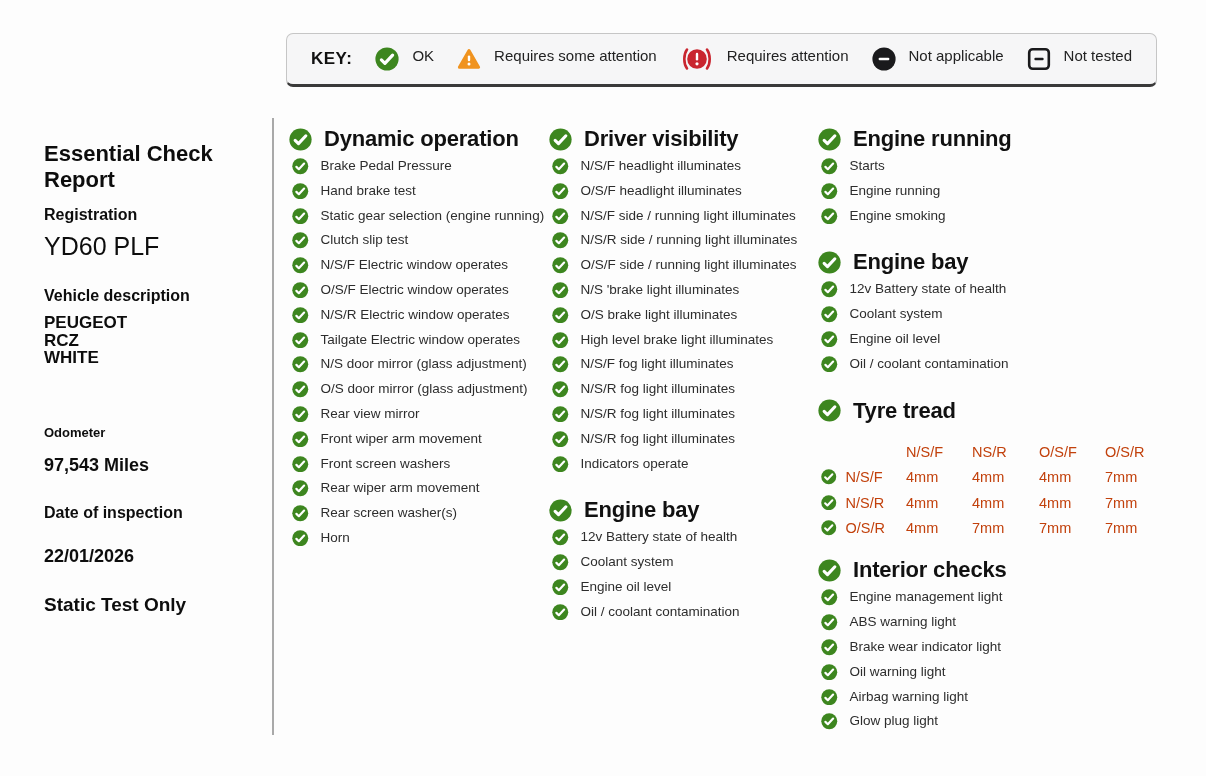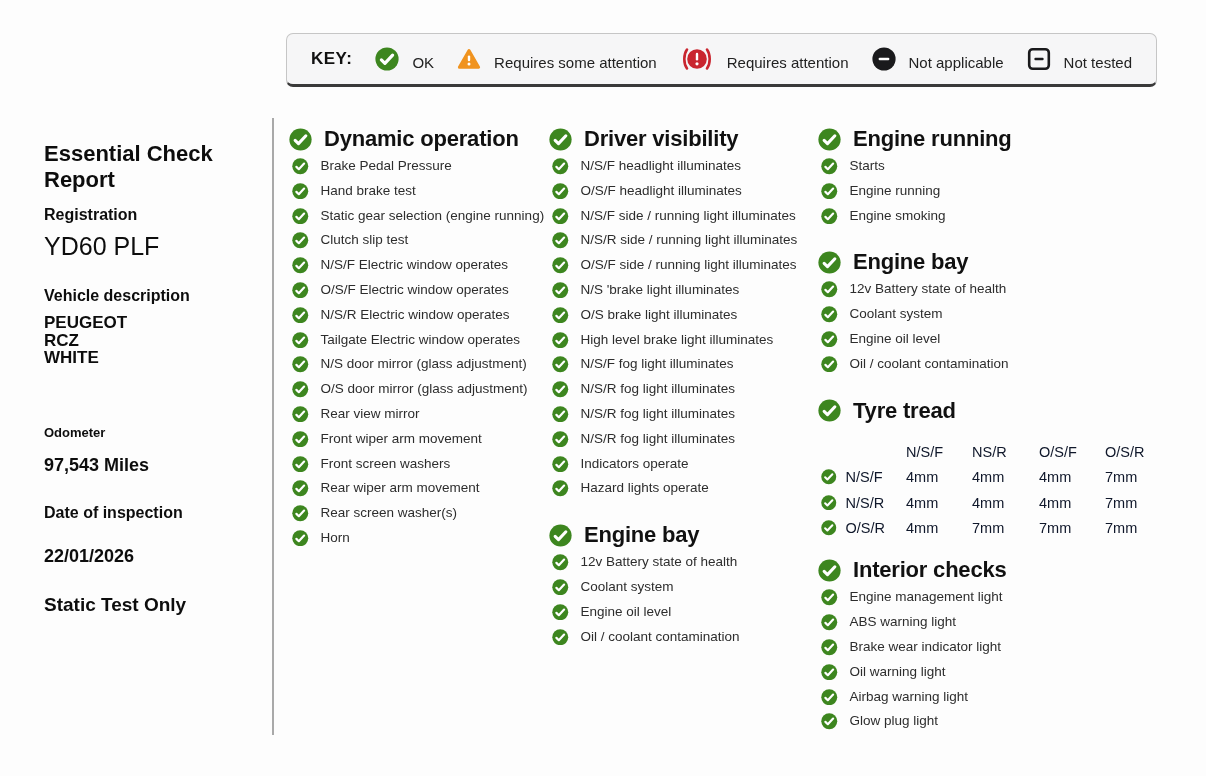--- a/index.html
+++ b/index.html
@@ -4,21 +4,21 @@
 <style>
   html,body{margin:0;padding:0;background:#ffffff;}
   body{font-family:"Liberation Sans","DejaVu Sans",sans-serif;}
   .page{position:relative;width:1206px;height:776px;background:#fdfdfd;overflow:hidden;color:#1b1b1b;}
 
   
   .keybar{position:absolute;left:286px;top:33px;width:871px;height:54px;box-sizing:border-box;
     background:#f6f6f7;border:1px solid #c6c6c6;border-bottom:3px solid #3a3a3a;border-radius:7px;
     display:flex;align-items:center;justify-content:space-between;padding:0 24px;}
   .key-label{font-weight:bold;font-size:17px;letter-spacing:.5px;color:#111;}
-  .key-item{display:flex;align-items:flex-end;}
+  .key-item{display:flex;align-items:flex-start;}
   .key-item .klabel{font-size:15px;color:#222;margin-left:13px;white-space:nowrap;}
 
   
   .divider{position:absolute;left:272px;top:118px;width:2px;height:617px;background:#a9a9a9;}
 
   
   .sidebar{position:absolute;left:44px;top:141px;width:228px;color:#0d0d0d;}
   .sb-title{font-size:22px;font-weight:bold;line-height:26px;max-width:185px;}
   .sb-label{font-size:16px;font-weight:bold;line-height:18px;}
   .lbl-registration{margin-top:13px;}
@@ -42,21 +42,21 @@
   .sec-head h2{font-size:22px;font-weight:bold;margin:3px;color:#111;letter-spacing:-.2px;white-space:nowrap;}
   .check-row{display:flex;height:24.8px;padding-left:3px;box-sizing:border-box;}
   .check-row .icon{margin-right:12px;}
   .check-label{font-size:13.5px;color:#2d2d2d;white-space:nowrap;}
 
   .icon{display:inline-flex;flex:none;}
   .icon svg{width:100%;height:100%;display:block;}
 
   
   .tt-grid{display:grid;grid-template-columns:88px 66px 67px 66px 66px;margin-top:9px;}
-  .tt-cell{display:flex;align-items:center;height:25.3px;font-size:14.5px;color:#0f172a;}
+  .tt-cell{display:flex;align-items:center;height:25.3px;font-size:14.5px;color:#c2410c;}
   .tt-headcell{height:26px;}
   .tt-rowlabel{padding-left:3px;box-sizing:border-box;}
   .tt-rowlabel .icon{margin-right:9px;}
 </style>
 </head>
 <body>
 
 <div class="page">
 
   <div class="keybar">
@@ -405,29 +405,20 @@
           <span class="check-label">N/S/R fog light illuminates</span>
         </div>
         <div class="check-row">
           <span class="icon" style="width: 16.5px; height: 16.5px;">
             <svg viewBox="0 0 24 24">
               <circle cx="12" cy="12" r="11.6" fill="#3d861f"></circle>
               <path d="M6.4 12.9 L9.9 16.3 L17.6 8.1" fill="none" stroke="#fff" stroke-width="3.2" stroke-linecap="round" stroke-linejoin="round"></path>
             </svg>
           </span>
           <span class="check-label">Indicators operate</span>
-        </div>
-        <div class="check-row">
-          <span class="icon" style="width: 16.5px; height: 16.5px;">
-            <svg viewBox="0 0 24 24">
-              <circle cx="12" cy="12" r="11.6" fill="#3d861f"></circle>
-              <path d="M6.4 12.9 L9.9 16.3 L17.6 8.1" fill="none" stroke="#fff" stroke-width="3.2" stroke-linecap="round" stroke-linejoin="round"></path>
-            </svg>
-          </span>
-          <span class="check-label">Hazard lights operate</span>
         </div>
       </section>
       <section class="section">
         <div class="sec-head">
           <span class="icon" style="width: 23px; height: 23px;">
             <svg viewBox="0 0 24 24">
               <circle cx="12" cy="12" r="11.6" fill="#3d861f"></circle>
               <path d="M6.4 12.9 L9.9 16.3 L17.6 8.1" fill="none" stroke="#fff" stroke-width="3.2" stroke-linecap="round" stroke-linejoin="round"></path>
             </svg>
           </span>

